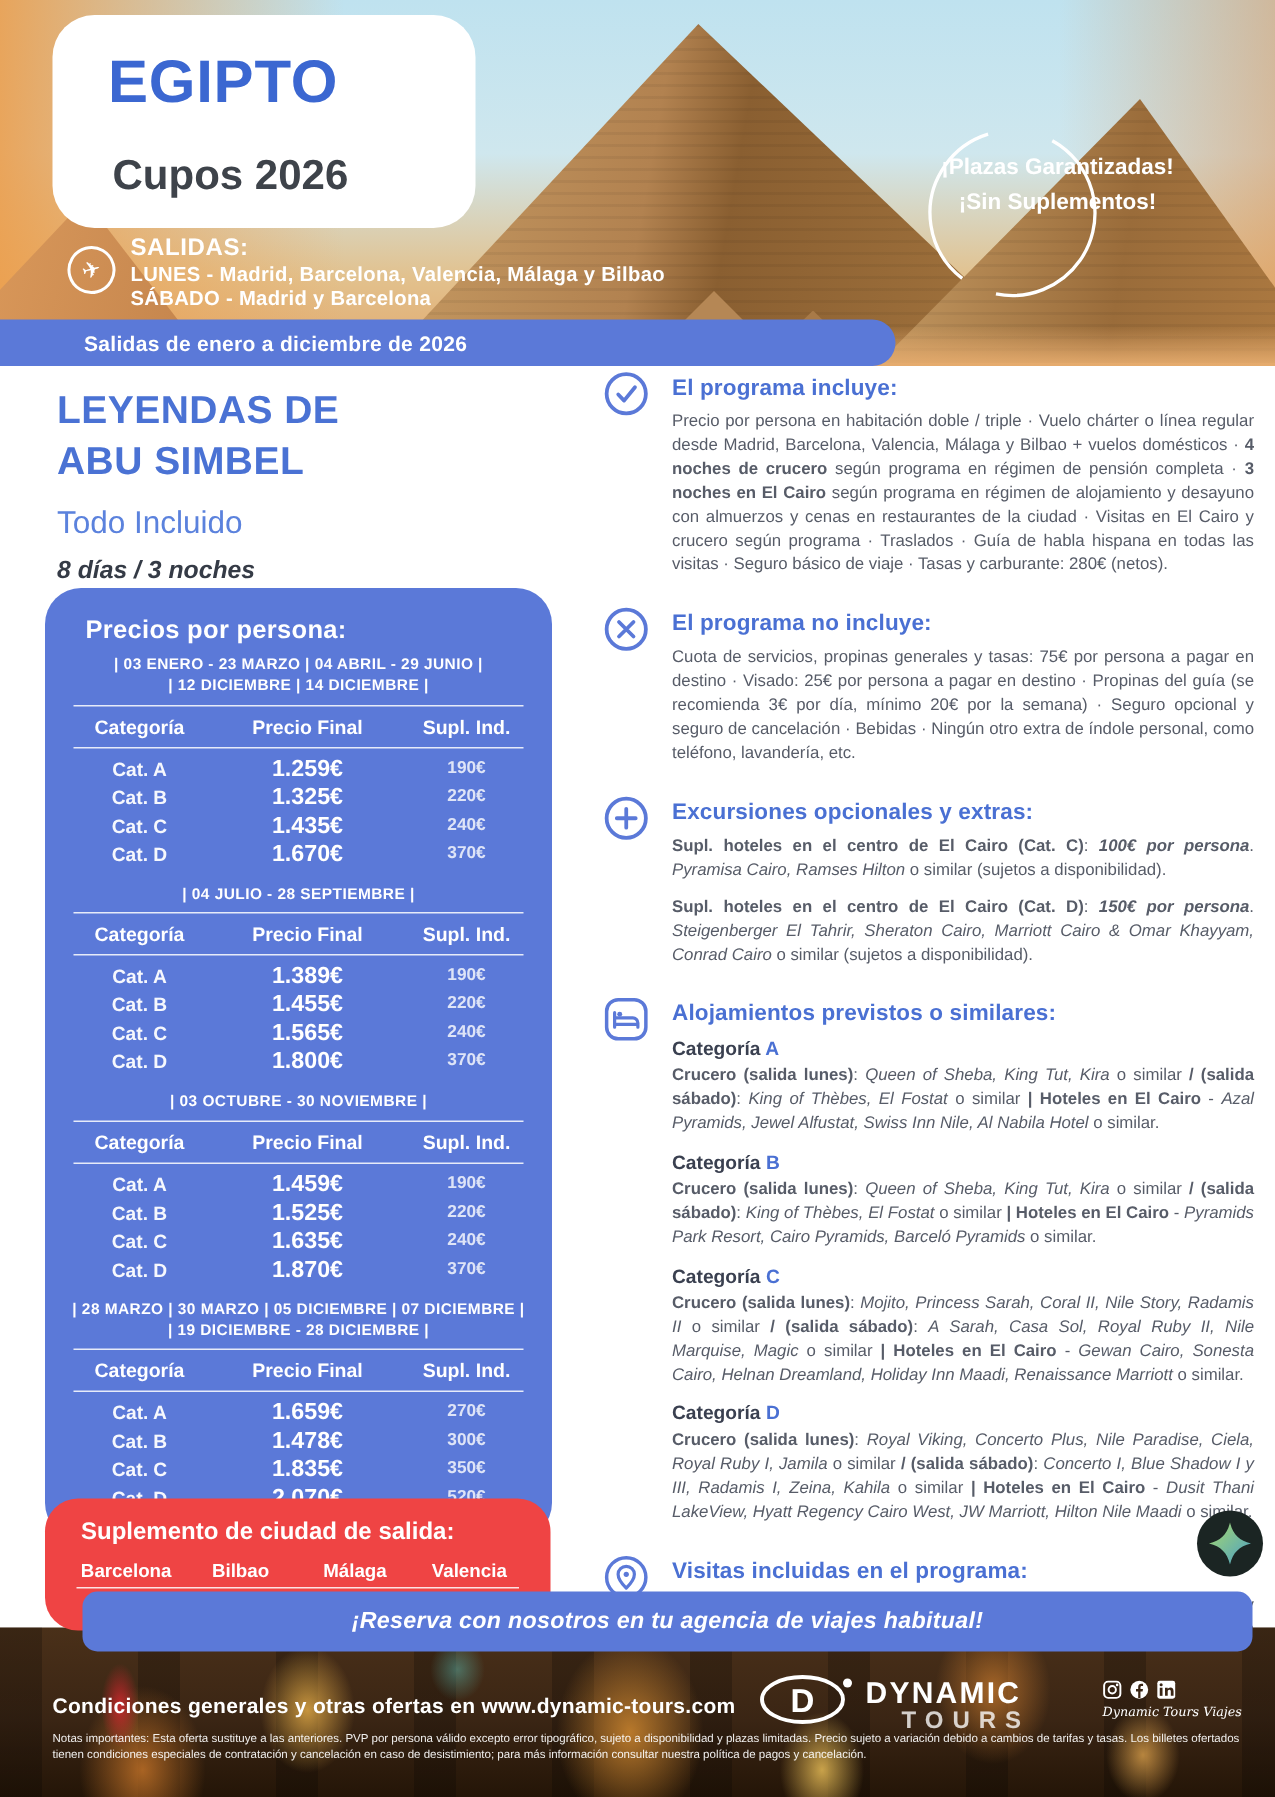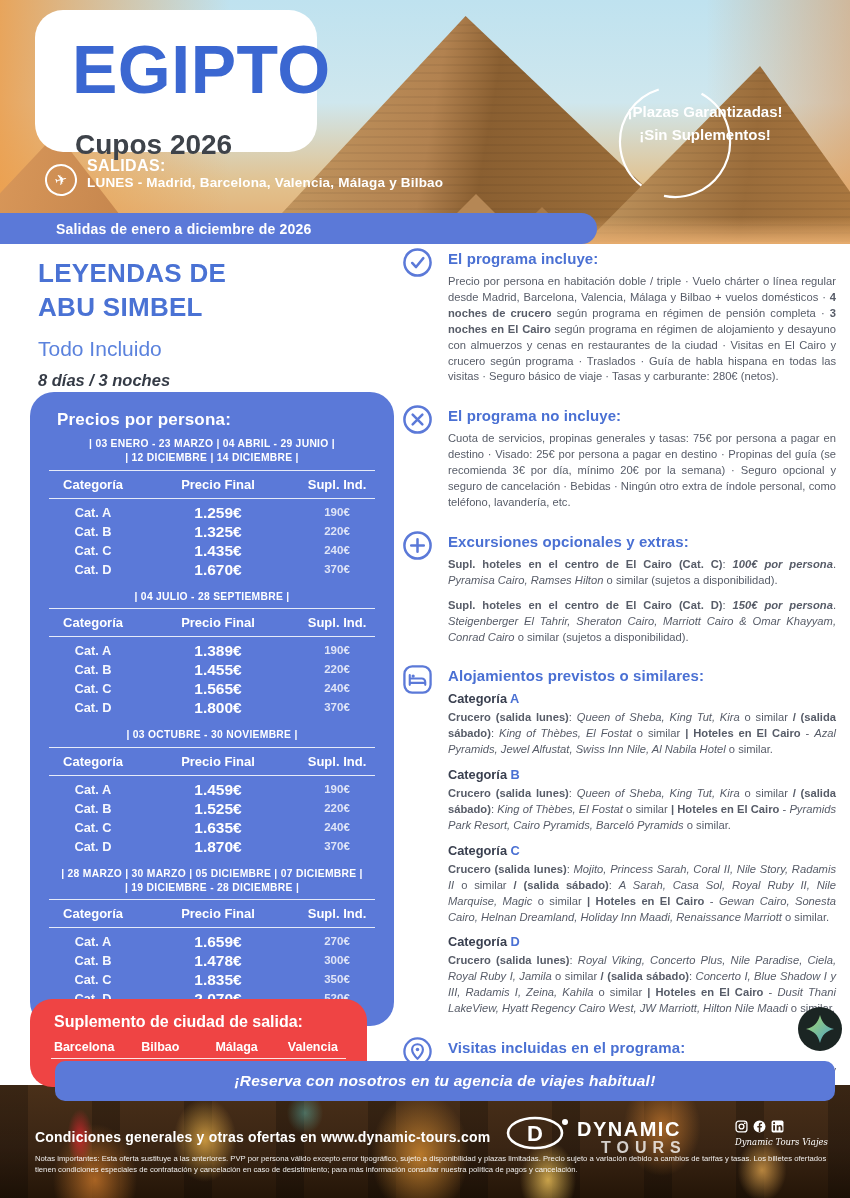--- a/index.html
+++ b/index.html
@@ -29,21 +29,21 @@
       linear-gradient(100deg,#c79d66 0%,#9a6c3a 55%,#b07c42 100%); }
   .pyr-s1 { left:428px; top:194px; width:96px; height:48px;
     clip-path:polygon(50% 0,100% 100%,0 100%); background:#b58755; }
   .pyr-s2 { left:506px; top:207px; width:72px; height:35px;
     clip-path:polygon(50% 0,100% 100%,0 100%); background:#a87a48; }
   .sand { position:absolute; left:0; bottom:0; width:100%; height:26px;
     background:linear-gradient(180deg, rgba(233,178,109,0), #e5ab6d); }
 
   .white-card { position:absolute; left:35px; top:10px; width:282px; height:142px;
     background:#fff; border-radius:28px; z-index:3; }
-  .egipto { font-size:68px; font-weight:800; color:#3b67d1; letter-spacing:.5px;
+  .egipto { font-size:40px; font-weight:800; color:#3b67d1; letter-spacing:.5px;
     padding:25px 0 0 37px; line-height:1; }
   .cupos { font-size:28px; font-weight:700; color:#3e434a; padding-left:40px; margin-top:26px; }
 
   .badge { position:absolute; left:598px; top:101px; width:214px; z-index:3;
     color:#fff; font-weight:700; font-size:15px; line-height:1.5; text-align:center; }
   .badge svg { position:absolute; left:18px; top:-18px; width:118px; height:118px; }
   .badge-text { position:relative; }
 
   .salidas { position:absolute; left:45px; top:157px; display:flex; gap:10px;
     color:#fff; z-index:3; align-items:flex-start; }
@@ -56,21 +56,21 @@
   .date-banner { position:absolute; left:0; top:213px; width:597px; height:31px;
     background:#5b79d8; border-radius:0 18px 18px 0; display:flex; align-items:center;
     padding-left:56px; color:#fff; font-weight:700; font-size:14px; z-index:4; letter-spacing:.2px; }
 
   
   .program-header { position:absolute; left:38px; top:256px; width:340px; }
   .program-title { font-size:26px; font-weight:800; color:#4a72d4; line-height:1.32; letter-spacing:.3px; }
   .program-subtitle { font-size:21px; font-weight:500; color:#5b82dd; margin-top:12px; }
   .program-duration { font-size:16.5px; font-weight:700; font-style:italic; color:#353b46; margin-top:10px; }
 
-  .prices-panel { position:absolute; left:30px; top:392px; width:364px;
+  .prices-panel { position:absolute; left:30px; top:392px; width:338px;
     background:#5b79d8; border-radius:24px; padding:18px 14px 18px; color:#fff; z-index:5; }
   .prices-title { font-size:17px; font-weight:800; padding-left:13px; letter-spacing:.2px; }
   .price-table { margin-top:11px; }
   .price-table:first-of-type { margin-top:7px; }
   .tbl-dates { text-align:center; font-weight:700; font-size:10.3px; line-height:1.4; letter-spacing:.3px; }
   .wline { border:none; border-top:1px solid rgba(255,255,255,.85); margin:4px 5px; }
   .tbl-row { display:grid; grid-template-columns:98px 1fr 86px; align-items:center; }
   .tbl-row span { text-align:center; }
   .tbl-head span { font-size:13px; font-weight:700; padding:2px 0; }
   .cell-cat { font-size:12.8px; font-weight:600; color:rgba(255,255,255,.95); line-height:19px; }
@@ -151,20 +151,21 @@
     </svg>
     <div class="badge-text">¡Plazas Garantizadas!</div>
     <div class="badge-text">¡Sin Suplementos!</div>
   </div>
 
   <div class="salidas">
     <div class="plane-circ">✈</div>
     <div>
       <div class="salidas-label">SALIDAS:</div>
       <div class="salidas-line">LUNES - Madrid, Barcelona, Valencia, Málaga y Bilbao</div>
+      <div class="salidas-line">SÁBADO - Madrid y Barcelona</div>
     </div>
   </div>
 
   <div class="date-banner">Salidas de enero a diciembre de 2026</div>
 </div>
 
 <div class="program-header">
   <div class="program-title">
     <span>LEYENDAS DE</span><br>
     <span>ABU SIMBEL</span>

